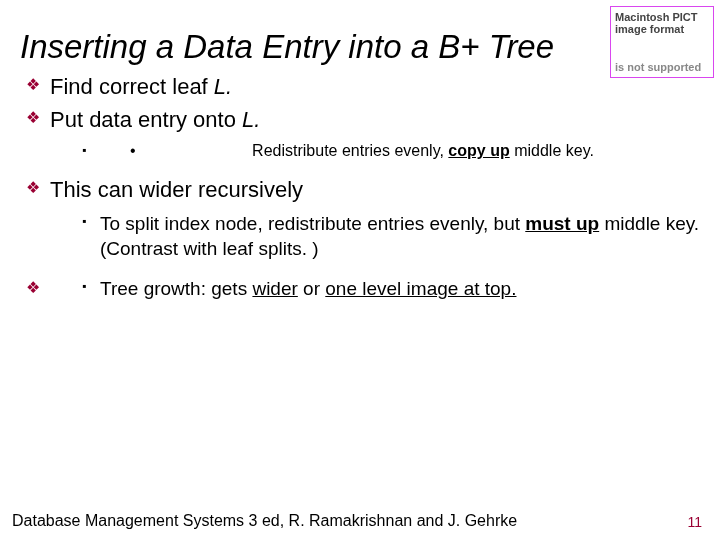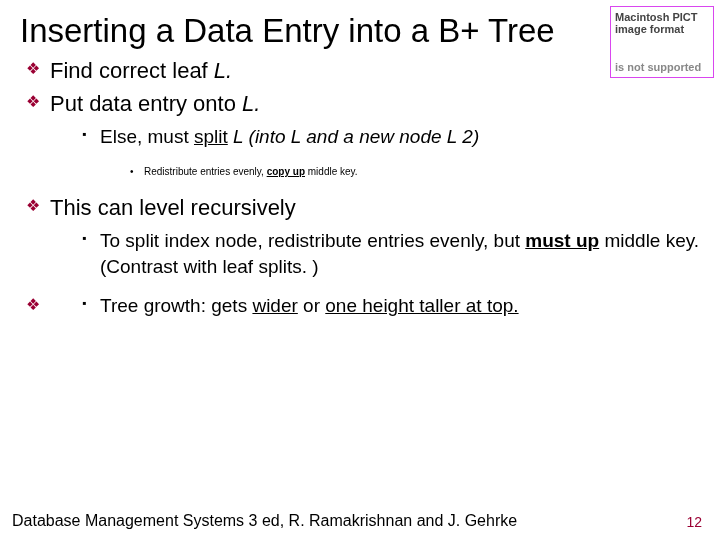--- a/index.html
+++ b/index.html
@@ -13,23 +13,24 @@
     overflow: hidden;
   }
   .slide {
     padding: 10px 18px 0 18px;
     box-sizing: border-box;
     width: 720px;
     height: 540px;
     position: relative;
   }
   .title {
+    font-style: italic;
     font-size: 33px;
     line-height: 1.25;
-    margin: 0 0 6px 2px;
+    margin: 16px 0 6px 2px;
     font-weight: normal;
   }
   .accent { color: #9a0033; }
   ul { list-style: none; padding: 0; margin: 0; }
 
   .lvl1 { margin-left: 8px; }
   .lvl1 > li {
     font-size: 22px;
     line-height: 1.3;
     margin: 2px 0 4px 0;
@@ -58,25 +59,26 @@
   .lvl2 > li::before {
     content: "\25AA";
     position: absolute;
     left: 0;
     top: 2px;
     font-size: 12px;
   }
 
   .lvl3 { margin: 6px 0 4px 30px; }
   .lvl3 > li {
-    font-size: 10px;
+    font-size: 16px;
     line-height: 1.35;
-    margin: 15px 0;
+    margin: 5px 0;
     padding-left: 14px;
     position: relative;
+    text-align: center;
   }
   .lvl3 > li::before {
     content: "\2022";
     position: absolute;
     left: 0;
     top: 0;
   }
 
   .missing-img {
     position: absolute;
@@ -122,36 +124,35 @@
   </div>
 
   <h1 class="title">Inserting a Data Entry into a B+ Tree</h1>
 
   <ul class="lvl1">
     <li>Find correct leaf <span class="i">L.</span></li>
     <li>
       <span>Put data entry onto <span class="i">L.</span></span>
       <ul class="lvl2">
         <li>
-          <span>Else, must <span class="u">split</span>  <span class="i">L (into L and a new node L 2)</span></span>
           <ul class="lvl3">
             <li>Redistribute entries evenly, <span class="b u">copy up</span> middle key.</li>
           </ul>
         </li>
       </ul>
     </li>
     <li class="spaced">
-      <span>This can level recursively</span>
+      <span>This can wider recursively</span>
       <ul class="lvl2">
         <li>To split index node, redistribute entries evenly, but <span class="b u">must up</span> middle key.  (Contrast with leaf splits. )</li>
       </ul>
     </li>
     <li class="spaced">
       <ul class="lvl2">
-        <li>Tree growth: gets <span class="u">wider</span> or <span class="u">one height taller at top.</span></li>
+        <li>Tree growth: gets <span class="u">wider</span> or <span class="u">one level image at top.</span></li>
       </ul>
     </li>
   </ul>
 
   <div class="footer">Database Management Systems 3 ed,  R. Ramakrishnan and J. Gehrke</div>
-  <div class="page-num accent">12</div>
+  <div class="page-num accent">11</div>
 
 </div>
 
 </body></html>

